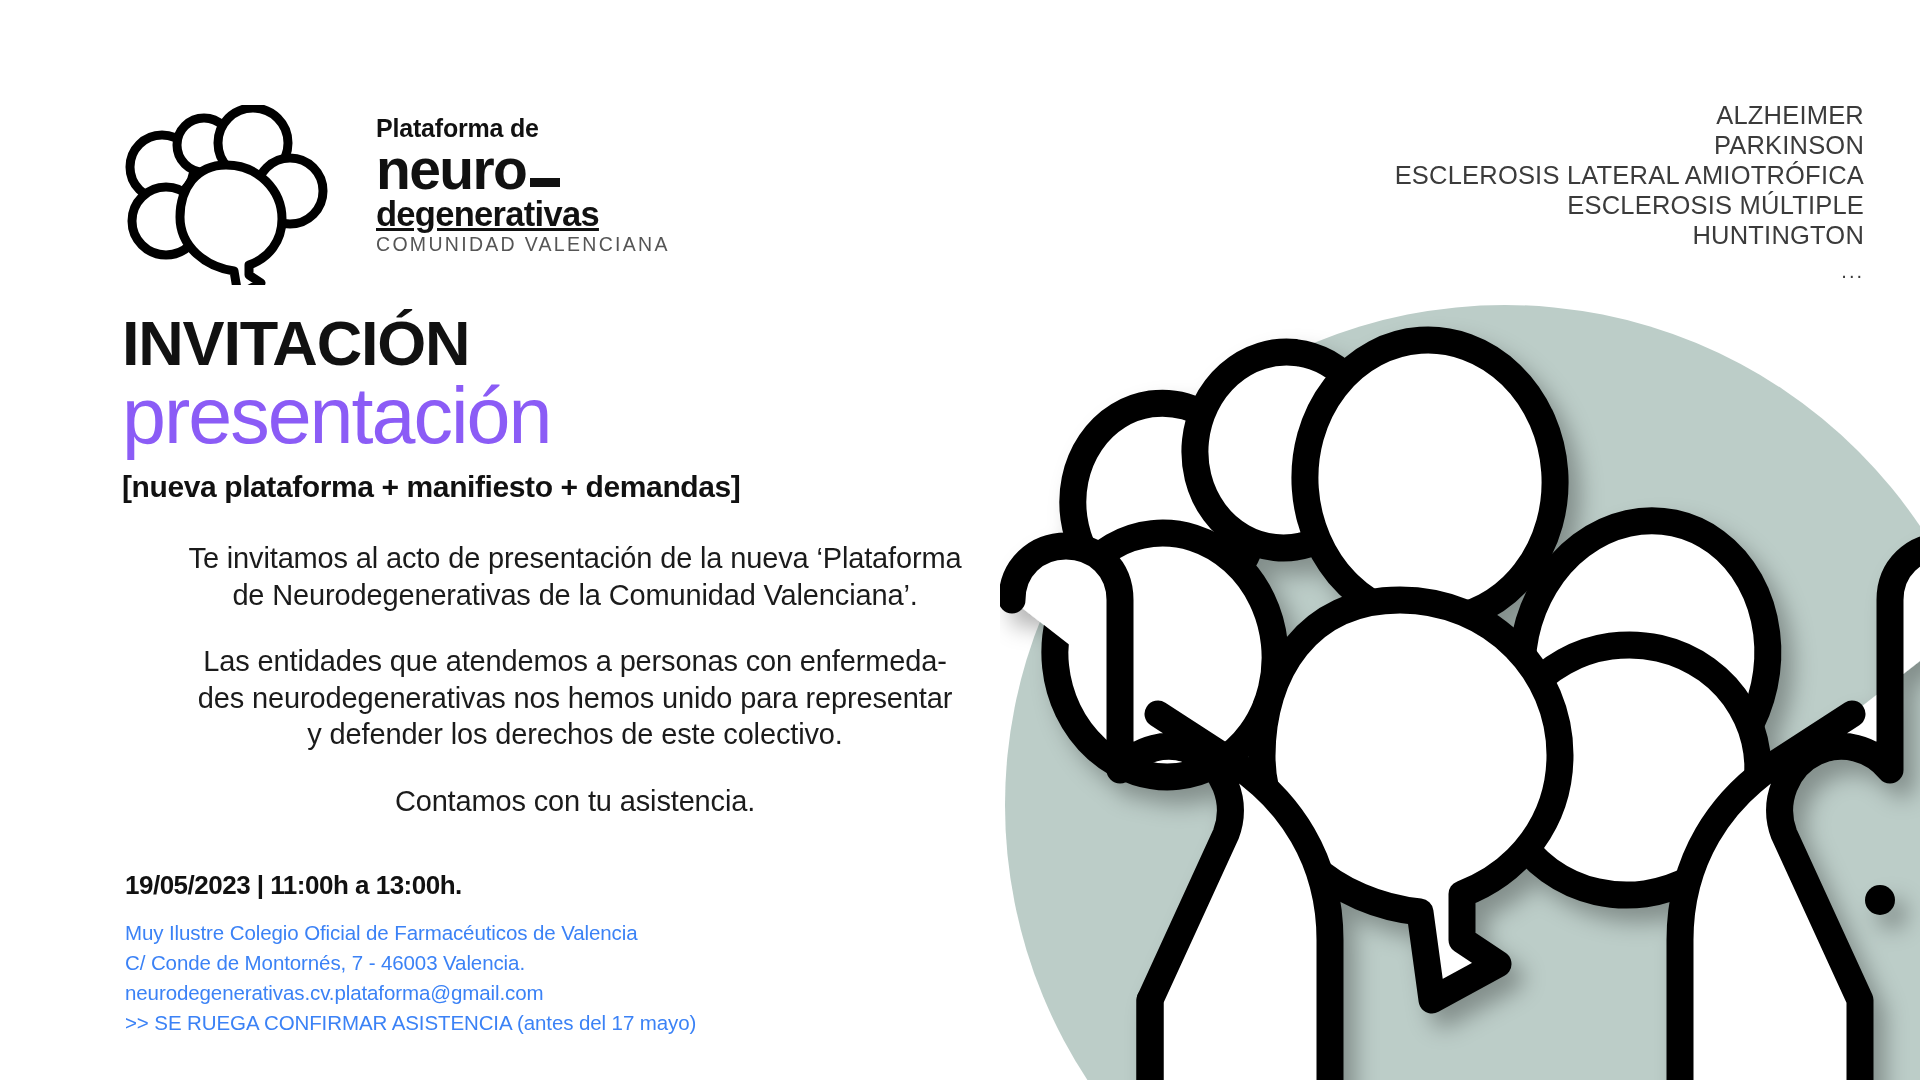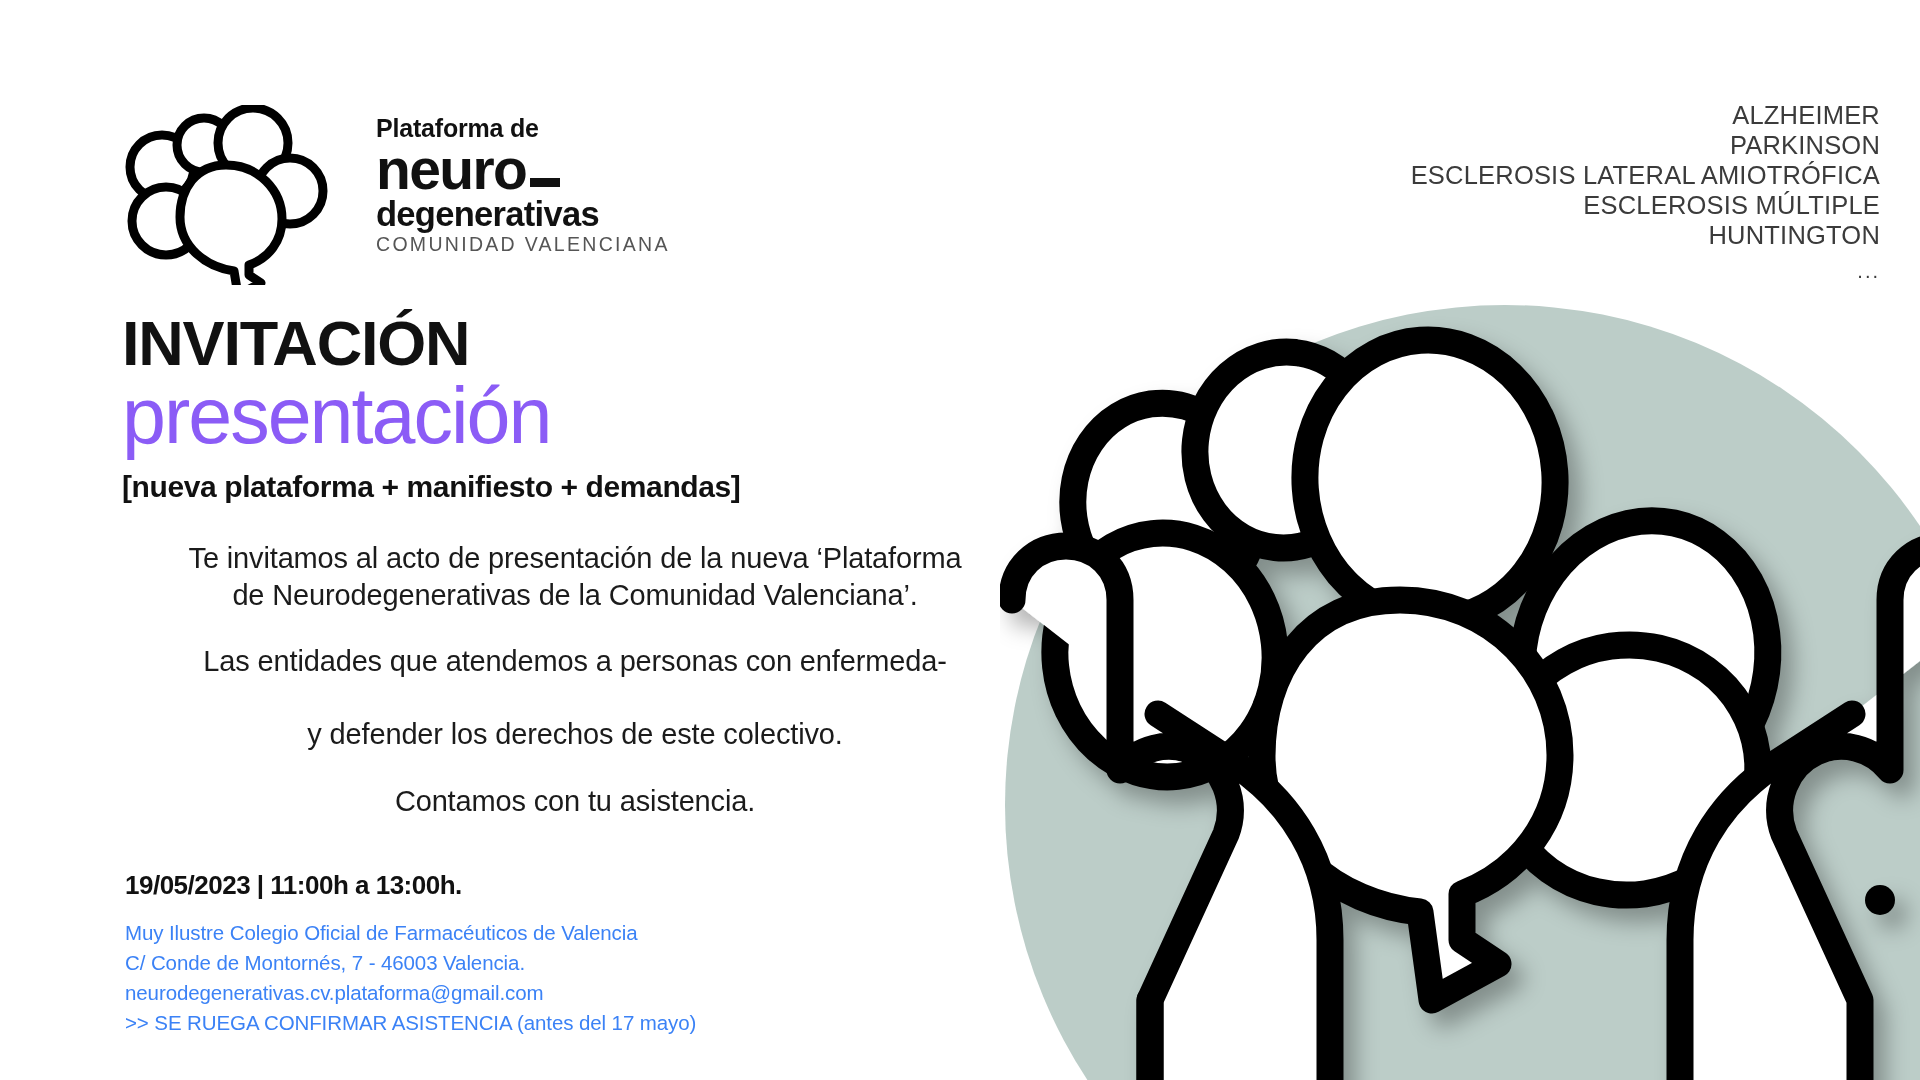--- a/index.html
+++ b/index.html
@@ -17,21 +17,21 @@
     position:absolute;
     left:1000px;top:300px;
     width:1010px;height:1010px;
     overflow:hidden;
   }
   .illus svg{display:block;}
 
   
   .disease-list{
     position:absolute;
-    right:40px;top:100px;
+    right:56px;top:100px;
     text-align:right;
     color:#3b3b3b;
     font-size:25.5px;
     line-height:30px;
     letter-spacing:.2px;
     font-weight:400;
     z-index:5;
   }
   .disease-list div{white-space:nowrap;}
   .disease-list .ellipsis{
@@ -54,21 +54,21 @@
   }
   .lw-neuro{
     font-size:57px;font-weight:700;line-height:54px;letter-spacing:-1.6px;
     position:relative;display:inline-block;
   }
   .lw-neuro .us{
     display:inline-block;width:30px;height:9px;background:#111;
     vertical-align:baseline;margin-left:4px;margin-bottom:2px;
   }
   .lw-degen{
-    font-size:34.5px;font-weight:700;line-height:36px;letter-spacing:-.7px;
+    font-size:34.5px;font-weight:700;line-height:36px;letter-spacing:-.7px;text-decoration:underline;
   }
   .lw-com{
     font-size:19.5px;font-weight:400;line-height:24px;letter-spacing:2.3px;color:#555;
   }
 
   
   .headline{position:absolute;left:122px;top:310px;width:920px;}
   .h-invit{
     font-size:63px;font-weight:800;line-height:66px;letter-spacing:-1.2px;
     color:#111;margin:0;
@@ -212,21 +212,21 @@
   </div>
 
   <div class="headline">
     <h1 class="h-invit">INVITACIÓN</h1>
     <h1 class="h-pres">presentación</h1>
     <div class="h-sub">[nueva plataforma + manifiesto + demandas]</div>
   </div>
 
   <div class="body-copy">
     <p><span>Te invitamos al acto de presentación de la nueva ‘Plataforma</span><br><span>de Neurodegenerativas de la Comunidad Valenciana’.</span></p>
-    <p><span>Las entidades que atendemos a personas con enfermeda-</span><br><br><span>y defender los derechos de este colectivo.</span></p>
+    <p><span>Las entidades que atendemos a personas con enfermeda-</span><br><span>des neurodegenerativas nos hemos unido para representar</span><br><span>y defender los derechos de este colectivo.</span></p>
     <p>Contamos con tu asistencia.</p>
   </div>
 
   <div class="event">
     <div class="event-date">19/05/2023 | 11:00h a 13:00h.</div>
     <div class="line">Muy Ilustre Colegio Oficial de Farmacéuticos de Valencia</div>
     <div class="line">C/ Conde de Montornés, 7 - 46003 Valencia.</div>
     <div class="line">neurodegenerativas.cv.plataforma@gmail.com</div>
     <div class="line">&gt;&gt; SE RUEGA CONFIRMAR ASISTENCIA (antes del 17 mayo)</div>
   </div>

